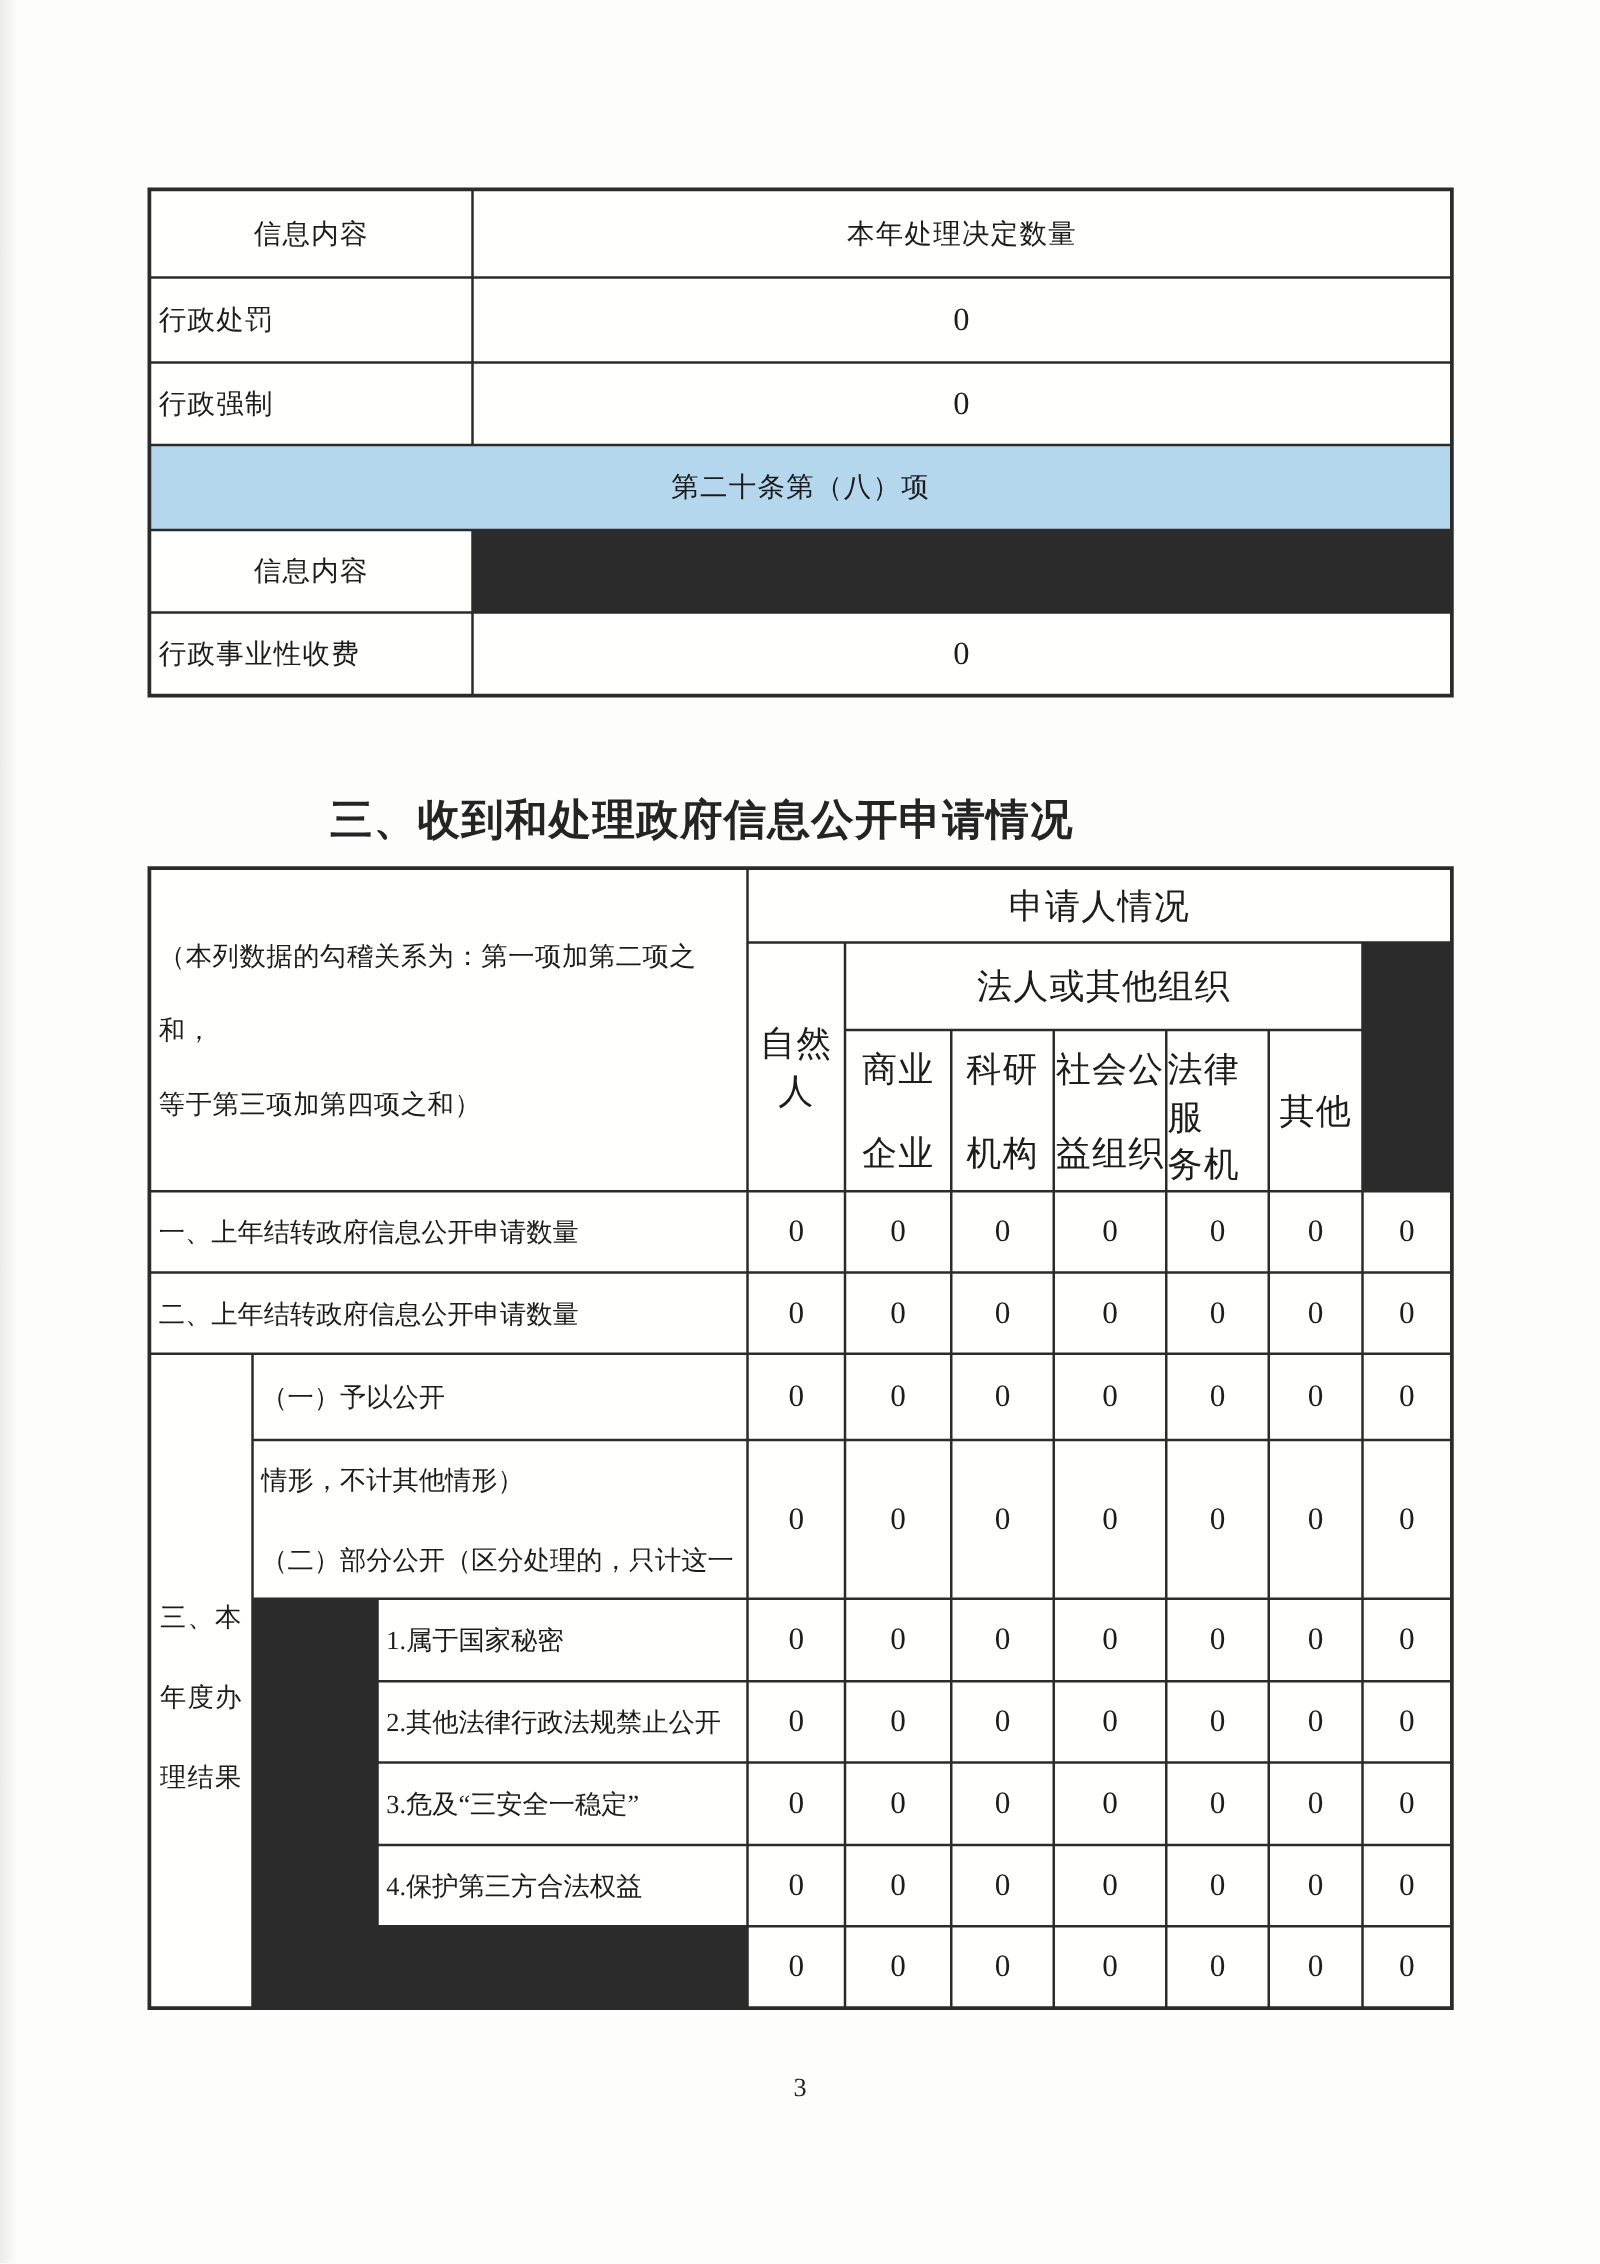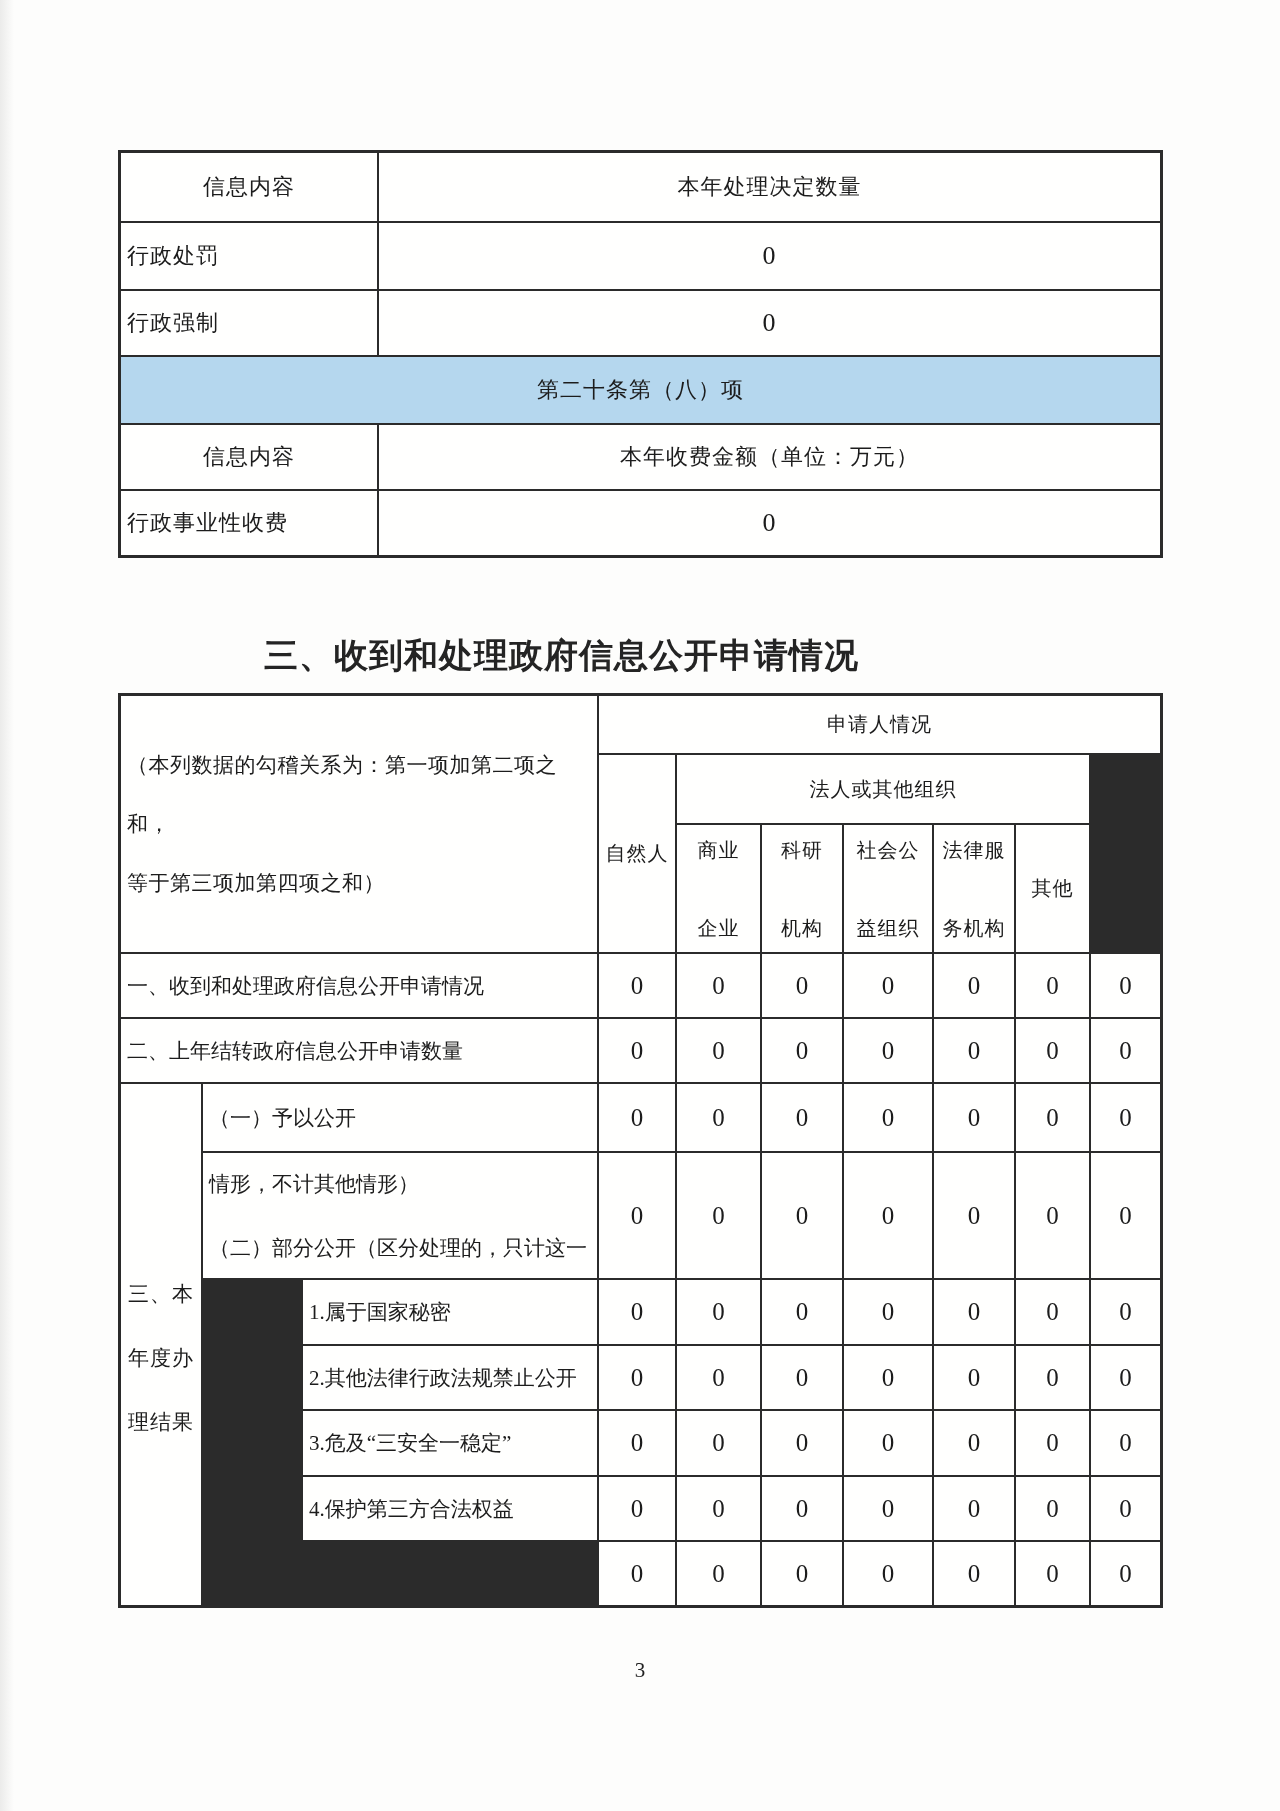--- a/index.html
+++ b/index.html
@@ -16,21 +16,21 @@
   
   .t1{left:118px;top:150px;grid-template-columns:256px 781px;grid-template-rows:68px 66px 64px 66px 64px 64px;}
   .t1 .cell{font-size:22px;letter-spacing:1px;}
   .t1 .num{font-size:26px;}
   .banner{background:#b5d7ee;font-size:22px;letter-spacing:2px;}
   
   .t2{left:118px;top:693px;
       grid-template-columns:80px 98px 294px 76px 83px 80px 88px 80px 73px 69px;
       grid-template-rows:57px 68px 127px 63px 63px 67px 125px 64px 63px 64px 63px 63px;}
   .t2 .cell{font-size:21px;}
-  .t2 .hdr{font-size:20px;letter-spacing:1px;}
+  .t2 .hdr{font-size:28px;letter-spacing:1px;}
   .t2 .num{justify-content:center;font-size:25px;}
   .note{font-size:21px;line-height:59px;padding-left:13px;padding-right:8px;letter-spacing:0.5px;}
   .two-line{flex-direction:column;justify-content:space-between;padding-top:12px;padding-bottom:10px;align-items:center;}
   .vgroup{flex-direction:column;justify-content:center;line-height:64px;letter-spacing:1px;}
   .vgroup.g3{padding-top:26px;}
   .vgroup.g33{padding-top:14px;align-items:flex-start;padding-left:6px;}
   .wrap2{flex-direction:column;align-items:flex-start;justify-content:center;line-height:64px;padding-left:6px;}
   .heading{position:absolute;left:264px;top:633px;
     font-family:"Liberation Sans","DejaVu Sans",sans-serif;font-weight:700;
     font-size:34px;letter-spacing:1px;color:#242424;white-space:nowrap;}
@@ -48,21 +48,20 @@
 
     <div class="cell left" style="grid-area:2/1">行政处罚</div>
     <div class="cell center num" style="grid-area:2/2">0</div>
 
     <div class="cell left" style="grid-area:3/1">行政强制</div>
     <div class="cell center num" style="grid-area:3/2">0</div>
 
     <div class="cell center banner" style="grid-area:4/1/5/3">第二十条第（八）项</div>
 
     <div class="cell center" style="grid-area:5/1">信息内容</div>
-    <div class="cell center" style="grid-area:5/2">本年收费金额（单位：万元）</div>
 
     <div class="cell left" style="grid-area:6/1">行政事业性收费</div>
     <div class="cell center num" style="grid-area:6/2">0</div>
   </div>
 
   <div class="heading">三、收到和处理政府信息公开申请情况</div>
 
   <div class="grid-table t2">
 
     <div class="cell note wrap2" style="grid-area:1/1/4/4;line-height:59px">
@@ -84,21 +83,21 @@
     <div class="cell hdr two-line" style="grid-area:3/7/4/8">
       <span>社会公</span>
       <span>益组织</span>
     </div>
     <div class="cell hdr two-line" style="grid-area:3/8/4/9">
       <span>法律服</span>
       <span>务机构</span>
     </div>
     <div class="cell center hdr" style="grid-area:3/9/4/10">其他</div>
 
-    <div class="cell left" style="grid-area:4/1/5/4">一、收到和处理政府信息公开申请情况</div>
+    <div class="cell left" style="grid-area:4/1/5/4">一、上年结转政府信息公开申请数量</div>
     <div class="cell num" style="grid-area:4/4">0</div>
     <div class="cell num" style="grid-area:4/5">0</div>
     <div class="cell num" style="grid-area:4/6">0</div>
     <div class="cell num" style="grid-area:4/7">0</div>
     <div class="cell num" style="grid-area:4/8">0</div>
     <div class="cell num" style="grid-area:4/9">0</div>
     <div class="cell num" style="grid-area:4/10">0</div>
 
     <div class="cell left" style="grid-area:5/1/6/4">二、上年结转政府信息公开申请数量</div>
     <div class="cell num" style="grid-area:5/4">0</div>

